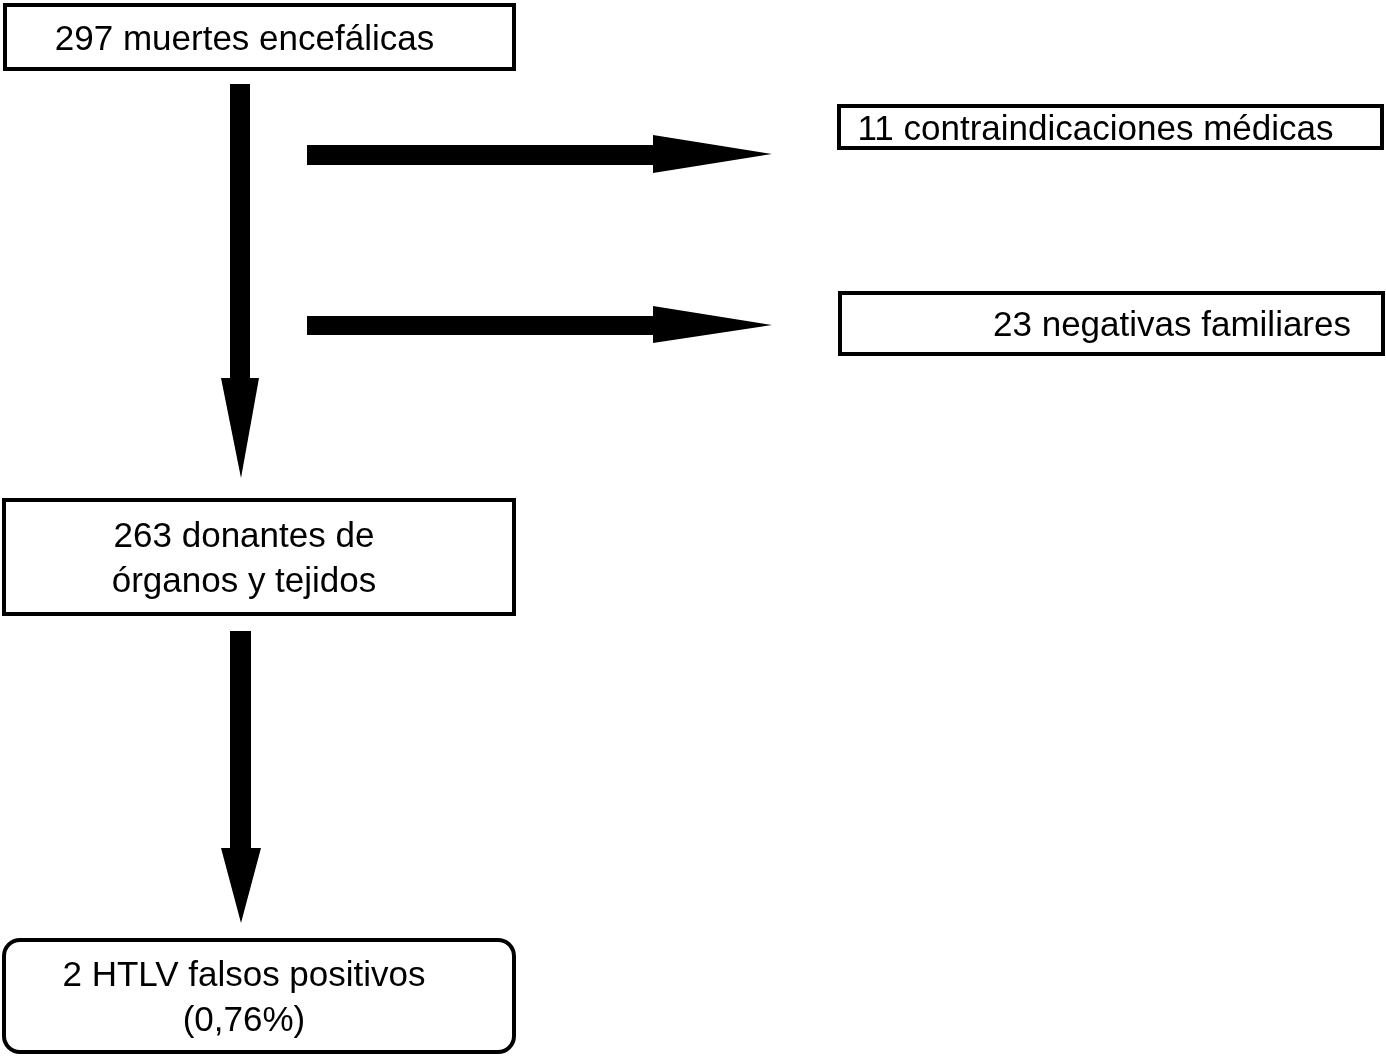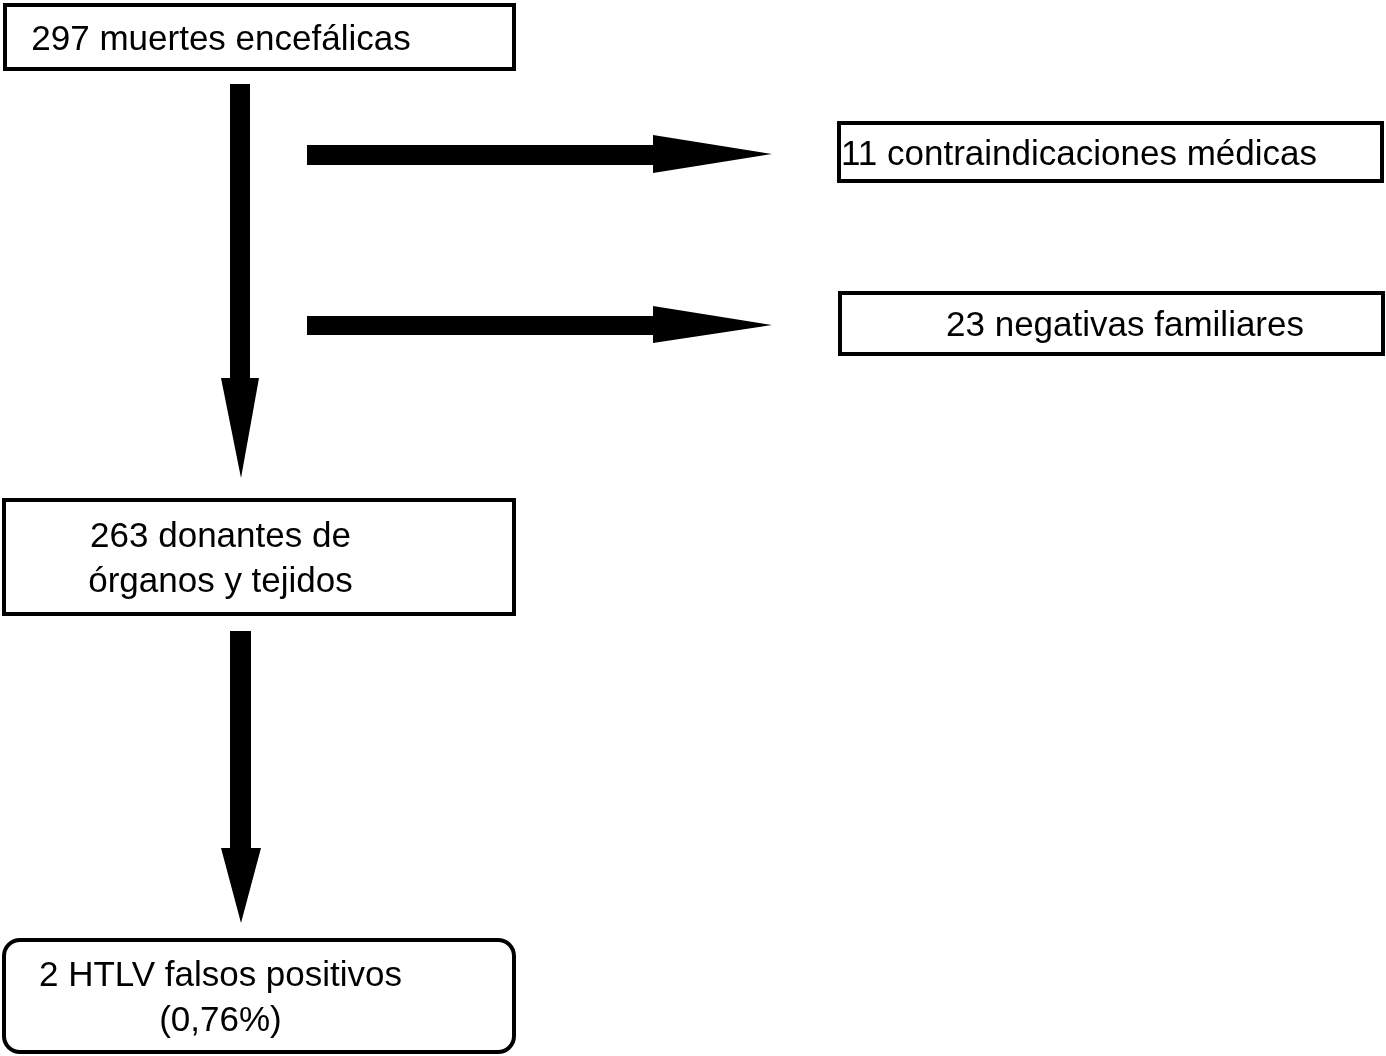--- a/index.html
+++ b/index.html
@@ -22,27 +22,27 @@
   }
   .node {
     position: absolute;
     box-sizing: border-box;
     border: 4px solid var(--ink);
     background: var(--bg);
     display: flex;
     flex-direction: column;
     justify-content: center;
     text-align: center;
-    padding-right: 77px;     
+    padding-right: 30px;     
     font-size: 35px;
     line-height: 45px;
     white-space: nowrap;
   }
   #node-brain-deaths            { left: 3px;   top: 3px;   width: 513px; height: 68px;  }
-  #node-medical-contraindications { left: 837px; top: 121px; width: 547px; height: 62px;  }
+  #node-medical-contraindications { left: 837px; top: 104px; width: 547px; height: 46px;  }
   #node-family-refusals         { left: 838px; top: 291px; width: 547px; height: 65px; align-items: flex-end;  }
   #node-organ-tissue-donors     { left: 2px;   top: 498px; width: 514px; height: 118px; }
   #node-htlv-false-positives    { left: 2px;   top: 938px; width: 514px; height: 116px; border-radius: 18px; }
   .arrow-layer {
     position: absolute;
     left: 0; top: 0;
     width: 1386px;
     height: 1056px;
     pointer-events: none;
   }

